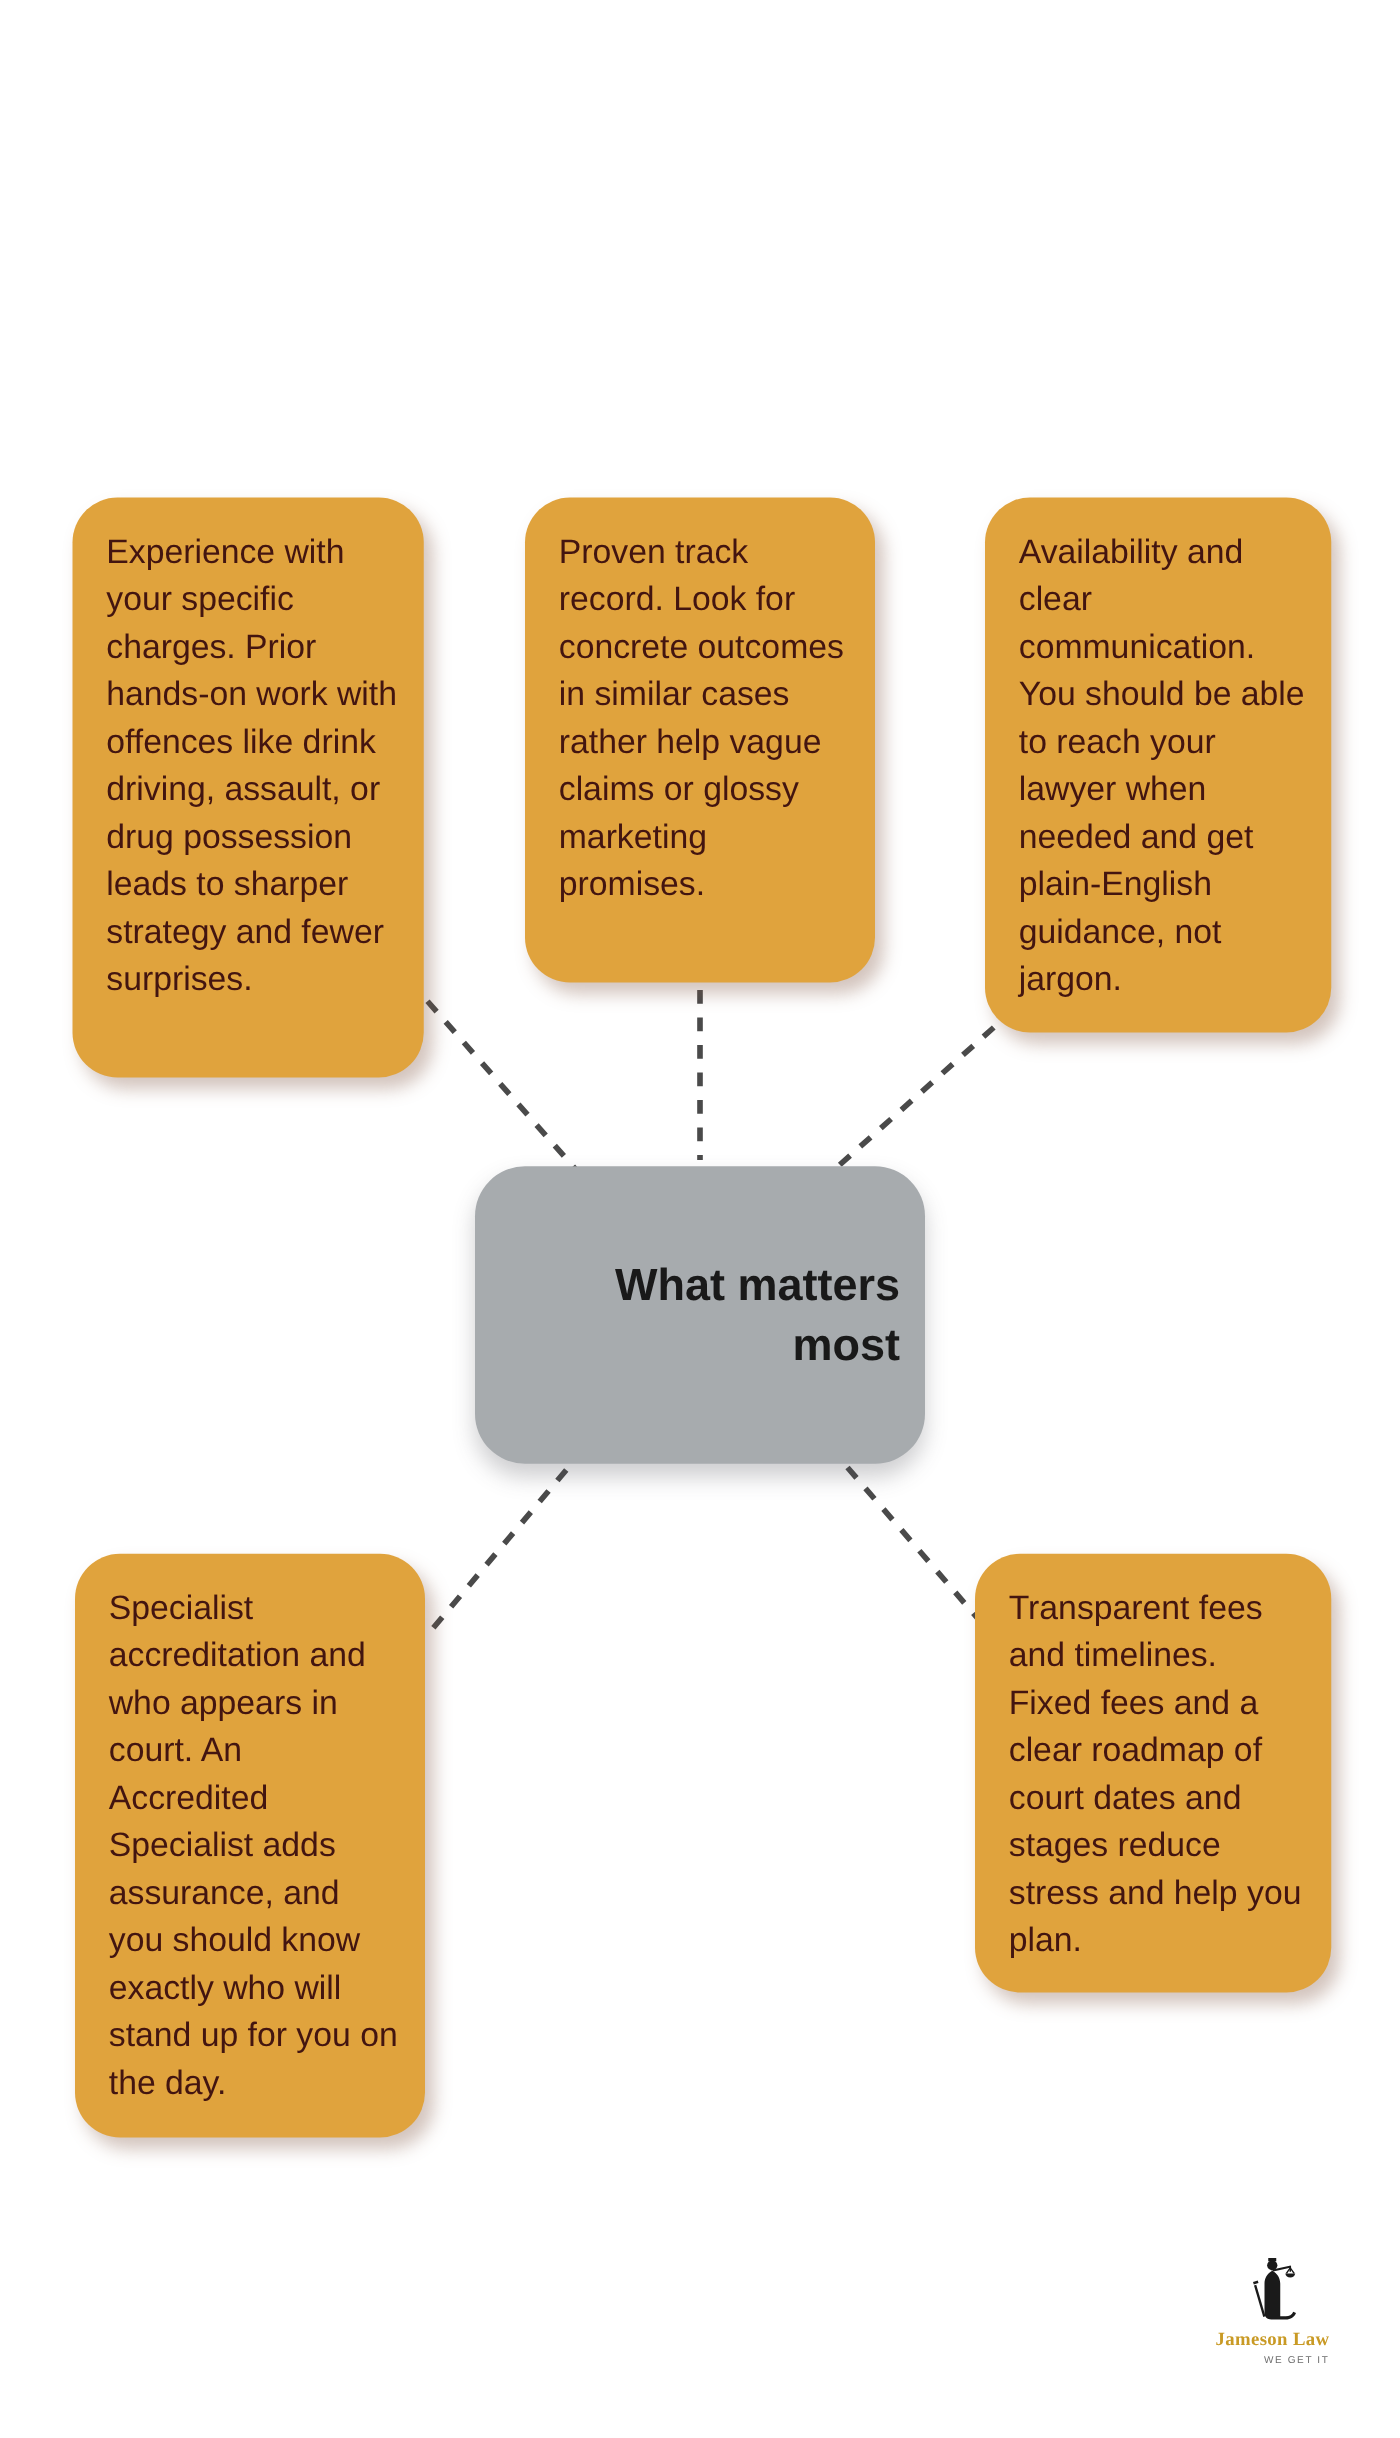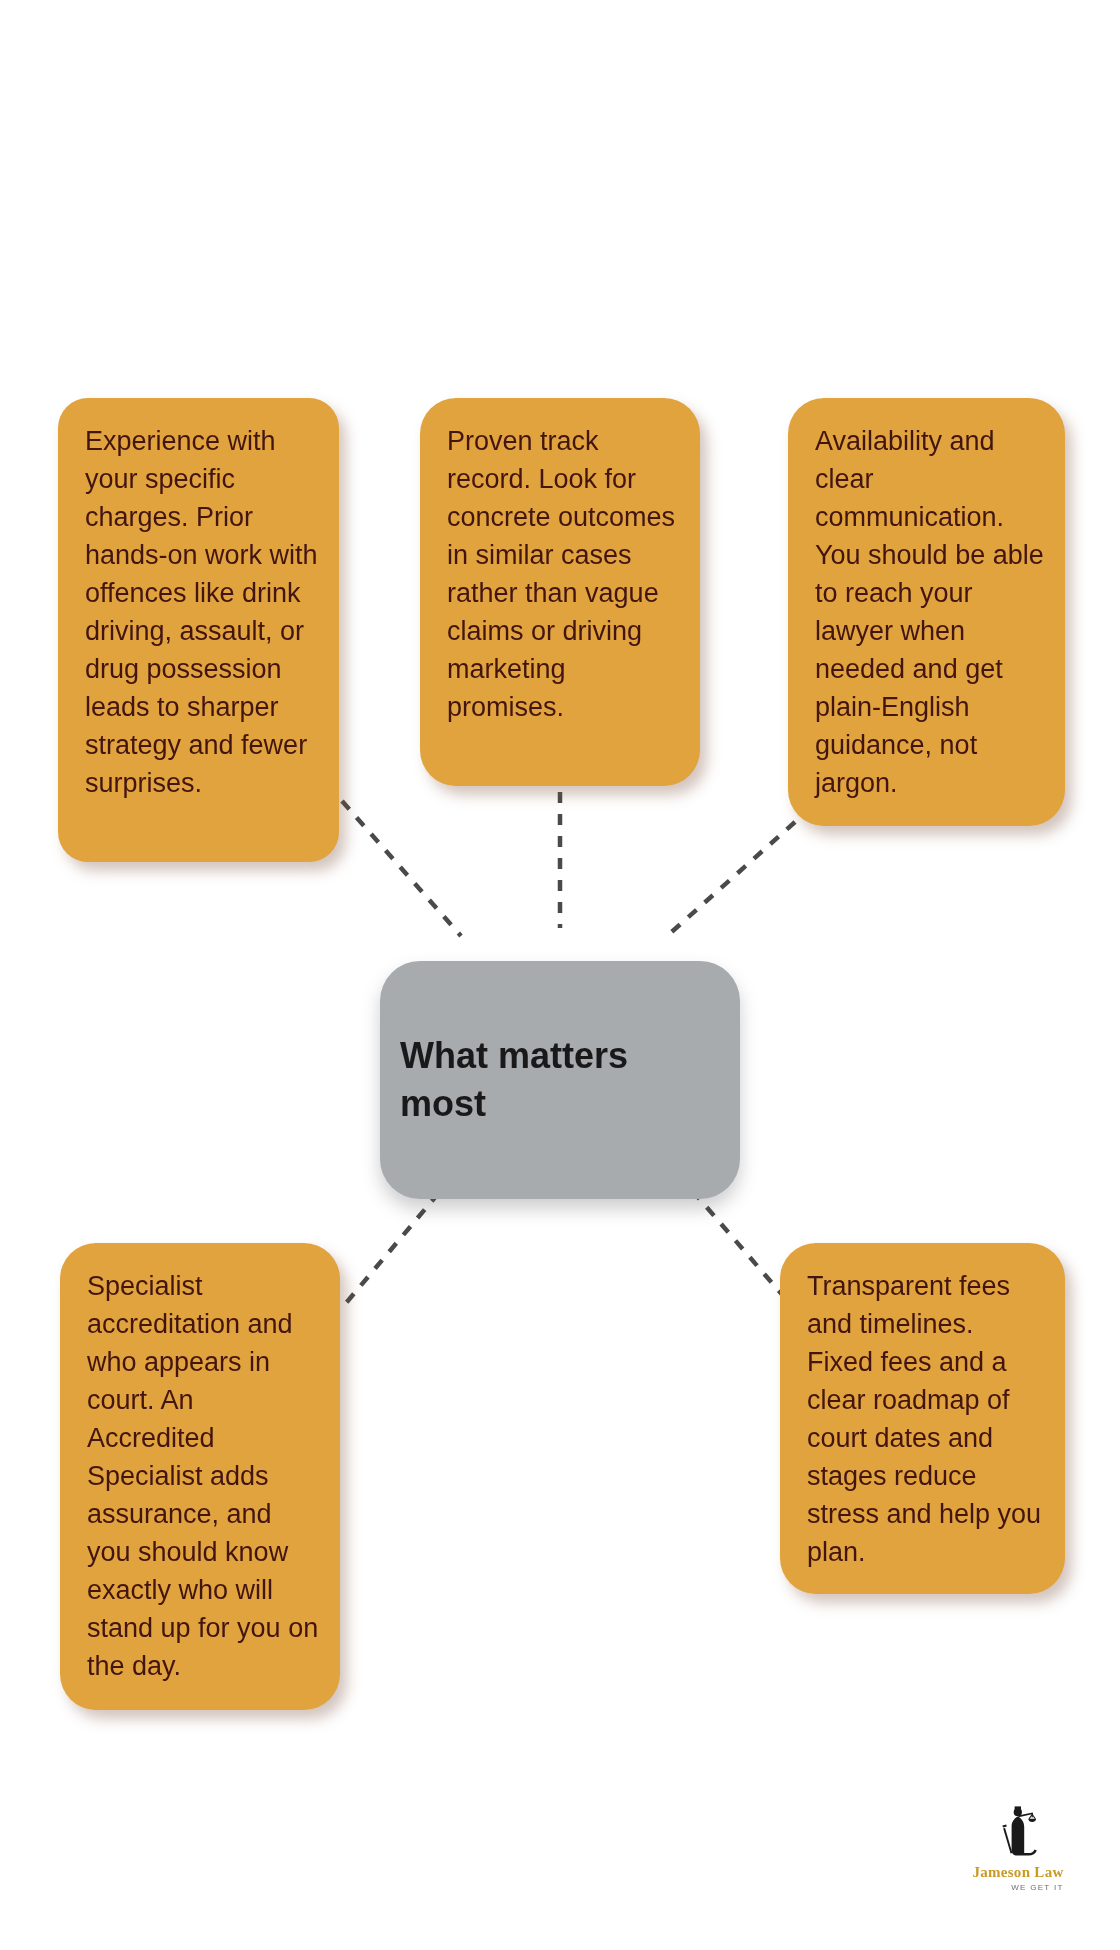--- a/index.html
+++ b/index.html
@@ -12,32 +12,32 @@
     text-align:center; font-weight:bold; font-size:60px; line-height:80px;
     color:#111111; letter-spacing:-0.5px;
   }
   .connectors { position:absolute; left:0; top:0; width:1120px; height:1950px; }
   .factor-box {
     position:absolute; background:#E0A33D; border-radius:36px;
     color:#431510; font-size:27px; line-height:38px;
     padding:24px 20px 16px 27px; box-sizing:border-box;
     box-shadow:7px 9px 14px rgba(130,85,65,0.35);
   }
-  .fb1 { left:58px;  top:398px;  width:281px; height:464px;border-radius:30px; }
+  .fb1 { left:58px;  top:398px;  width:281px; height:464px; }
   .fb2 { left:420px; top:398px;  width:280px; height:388px; }
   .fb3 { left:788px; top:398px;  width:277px; height:428px; }
   .fb4 { left:60px;  top:1243px; width:280px; height:467px; }
   .fb5 { left:780px; top:1243px; width:285px; height:351px; }
   .center-node {
     position:absolute; left:380px; top:933px; width:360px; height:238px;
     background:#A7ABAE; border-radius:40px;
-    display:flex; align-items:center; justify-content:center; text-align:left;
+    display:flex; align-items:center; justify-content:center; text-align:right;
     font-weight:bold; font-size:36px; line-height:48px; color:#191919;
     box-shadow:0 10px 18px rgba(80,80,85,0.28);
-    padding:0 20px; box-sizing:border-box;margin-top:28px;
+    padding:0 20px; box-sizing:border-box;
   }
   .logo {
     position:absolute; left:962px; top:1806px; width:112px;
     display:flex; flex-direction:column; align-items:center;
   }
   .logo-emblem { width:40px; height:56px; }
   .logo-text { display:flex; flex-direction:column; align-items:flex-end; margin-top:2px; }
   .brand {
     font-family:"Liberation Serif","DejaVu Serif",serif; font-weight:bold;
     font-size:15px; color:#C99A25; letter-spacing:0.3px; white-space:nowrap;
@@ -58,21 +58,21 @@
     <line x1="795" y1="822" x2="666" y2="937" stroke="#4A4A4A" stroke-width="4.5" stroke-dasharray="11 11"></line>
     <line x1="453" y1="1176" x2="341" y2="1309" stroke="#4A4A4A" stroke-width="4.5" stroke-dasharray="11 11"></line>
     <line x1="678" y1="1174" x2="785" y2="1298" stroke="#4A4A4A" stroke-width="4.5" stroke-dasharray="11 11"></line>
   </svg>
 
   <div class="factor-box fb1">
     <span>Experience with your specific charges. Prior hands-on work with offences like drink driving, assault, or drug possession leads to sharper strategy and fewer surprises.</span>
   </div>
 
   <div class="factor-box fb2">
-    <span>Proven track record. Look for concrete outcomes in similar cases rather than vague claims or driving marketing promises.</span>
+    <span>Proven track record. Look for concrete outcomes in similar cases rather help vague claims or glossy marketing promises.</span>
   </div>
 
   <div class="factor-box fb3">
     <span>Availability and clear communication. You should be able to reach your lawyer when needed and get plain-English guidance, not jargon.</span>
   </div>
 
   <div class="factor-box fb5">
     <span>Transparent fees and timelines. Fixed fees and a clear roadmap of court dates and stages reduce stress and help you plan.</span>
   </div>
 

